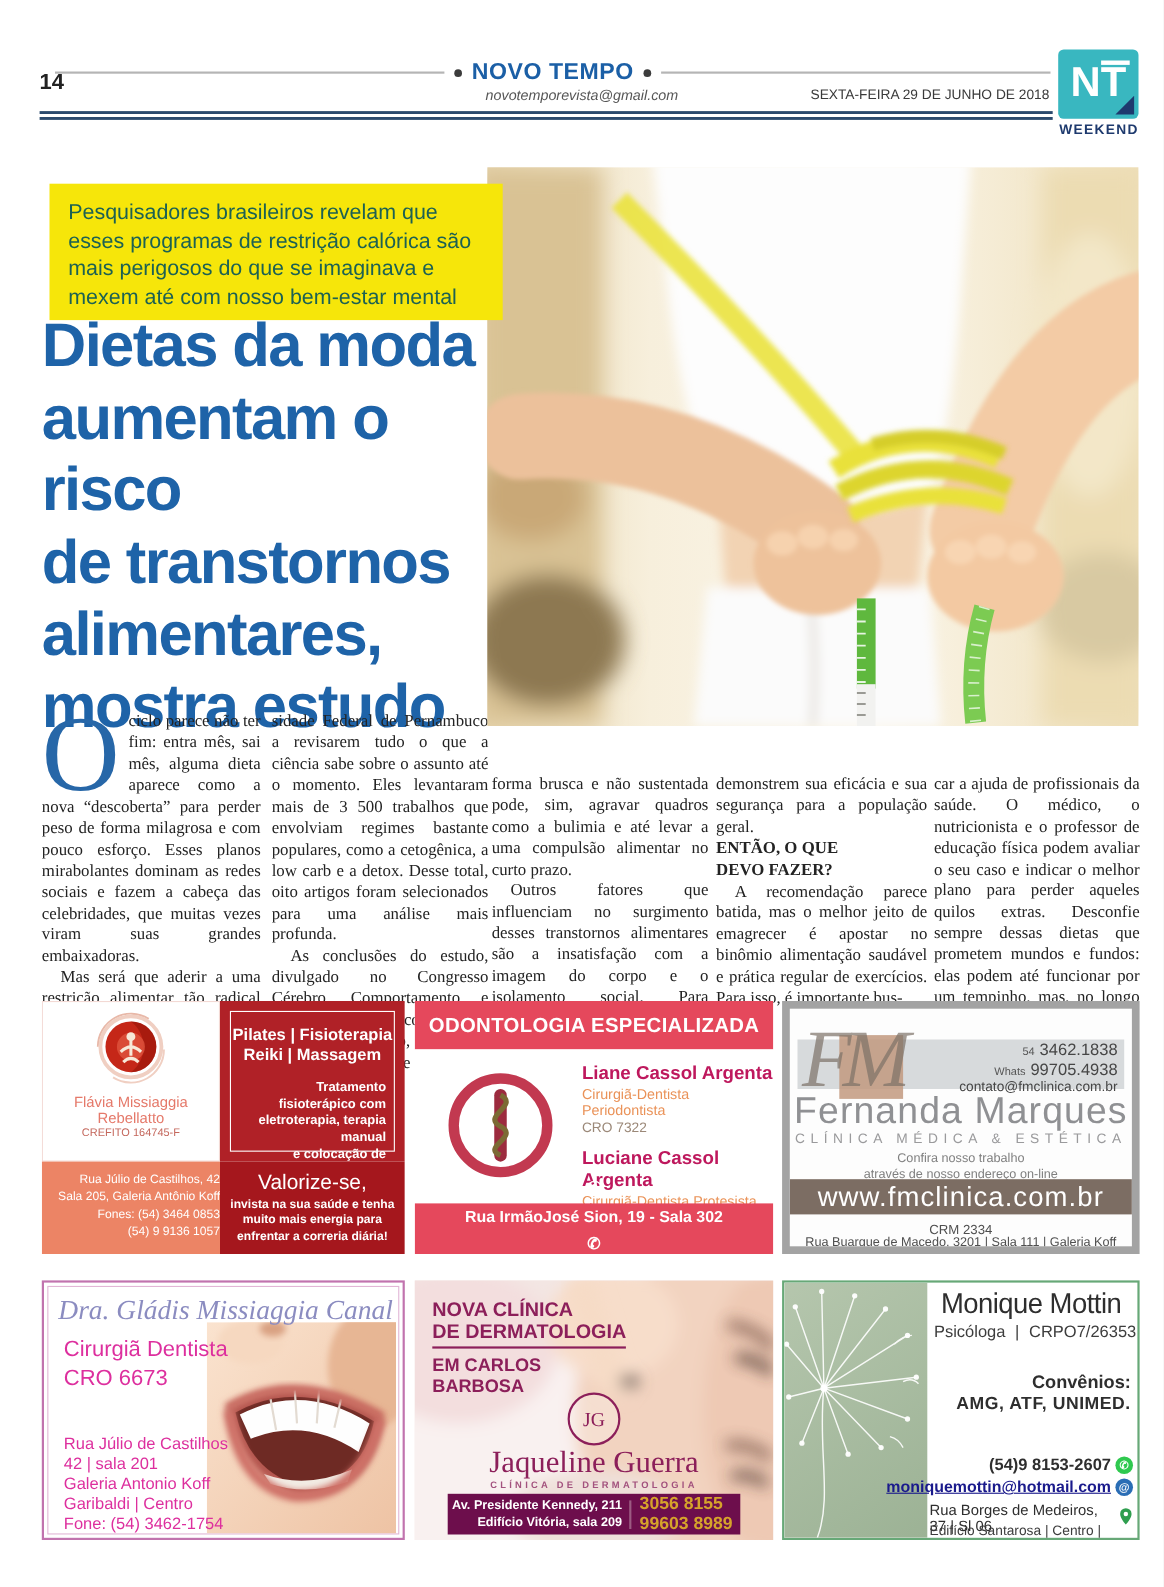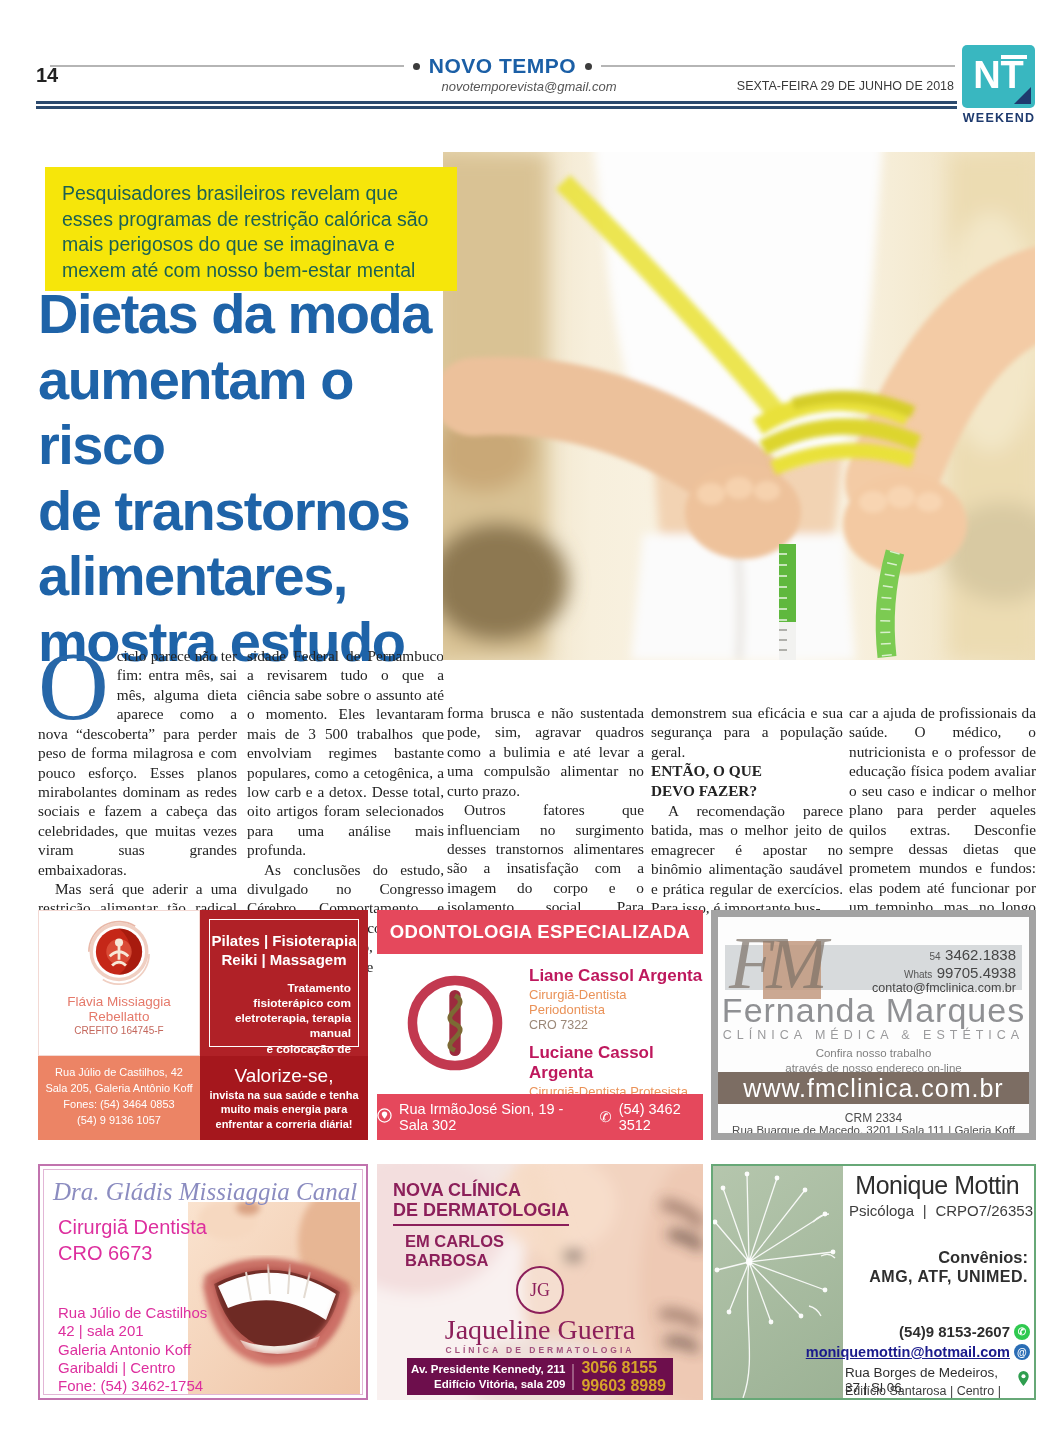--- a/index.html
+++ b/index.html
@@ -50,42 +50,42 @@
   
   .ad{position:absolute;overflow:hidden;box-sizing:border-box;}
 
   
   .ad-fisio{left:38px;top:910px;width:330px;height:230px;}
   .af-tl{left:0;top:0;width:162px;height:146px;background:#fff;border:1px solid #f3d9d4;box-sizing:border-box;text-align:center;}
   .af-logo{margin:6px auto 0;width:74px;height:74px;}
   .af-name{color:#e5796a;font-size:13.5px;margin-top:3px;}
   .af-cref{color:#c4675c;font-size:10px;margin-top:1px;}
   .af-bl{left:0;top:146px;width:162px;height:84px;background:#ec8465;color:#fff;font-size:11px;
-         line-height:1.45;text-align:center;padding-top:9px;box-sizing:border-box;}
+         line-height:1.45;text-align:right;padding-top:9px;box-sizing:border-box;}
   .af-tr{left:162px;top:0;width:168px;height:146px;background:#b02127;}
   .af-trbox{position:absolute;left:9px;right:9px;top:9px;bottom:9px;border:1.5px solid #fff;color:#fff;}
   .af-serv{font-weight:bold;font-size:15px;line-height:1.25;margin-top:12px;text-align:center;}
   .af-treat{font-weight:bold;font-size:11.8px;line-height:1.3;margin-top:11px;text-align:right;padding:0 7px;}
   .af-br{left:162px;top:146px;width:168px;height:84px;background:#a5171d;color:#fff;text-align:center;}
   .af-cta{font-weight:normal;font-size:19px;margin-top:9px;}
   .af-ctatext{font-weight:bold;font-size:11px;line-height:1.3;margin-top:1px;}
 
   
   .ad-odonto{left:377px;top:910px;width:326px;height:230px;background:#fff;}
   .ao-head{position:absolute;left:0;top:0;width:100%;height:44px;background:#e5485c;color:#fff;
            font-weight:bold;font-size:18.5px;text-align:center;line-height:44px;letter-spacing:.3px;}
   .ao-mid{position:absolute;left:0;top:44px;width:100%;height:140px;background:#fff;}
   .ao-logo{position:absolute;left:26px;top:10px;width:104px;height:118px;}
   .ao-names{position:absolute;left:152px;top:12px;}
   .ao-n{color:#be185d;font-weight:bold;font-size:17px;}
   .ao-n.m{margin-top:11px;}
   .ao-r{color:#ea9258;font-size:13px;margin-top:1px;}
   .ao-c{color:#9b8878;font-size:12.5px;margin-top:1px;}
   .ao-foot{position:absolute;left:0;bottom:0;width:100%;height:46px;background:#e5485c;color:#fff;
-           font-size:14.5px;font-weight:normal;display:flex;align-items:center;justify-content:center;gap:7px;}
+           font-size:14.5px;font-weight:bold;display:flex;align-items:center;justify-content:center;gap:7px;flex-direction:column;}
 
   
   .ad-fm{left:711px;top:910px;width:325px;height:230px;background:#fdfdfd;border:7px solid #a3a3a3;}
   .fm-band{left:7px;right:7px;top:28px;height:45px;background:#d7dadc;}
   .fm-sq{left:38px;top:-4px;width:58px;height:58px;background:#c2997f;opacity:.85;}
   .fm-mono{left:4px;top:-24px;font-family:"Liberation Serif",serif;font-style:italic;font-weight:300;
            font-size:74px;color:#7d7268;opacity:.7;letter-spacing:-8px;}
   .fm-contact{right:6px;top:1px;text-align:right;color:#464646;line-height:1.1;}
   .fm-contact .big{font-size:15px;}
   .fm-contact .sm{font-size:10px;color:#555;margin-left:12px;}
@@ -105,21 +105,21 @@
   .ag-title{left:13px;top:12px;width:306px;font-family:"Liberation Serif",serif;font-style:italic;
             font-size:25px;color:#8b8cc0;white-space:nowrap;z-index:2;}
   .ag-role{left:18px;top:48px;font-size:20px;color:#dd2f9e;line-height:1.3;z-index:2;}
   .ag-addr{left:18px;top:138px;font-size:15px;color:#dd2f9e;line-height:1.22;z-index:2;font-weight:500;}
 
   
   .ad-jaq{left:377px;top:1164px;width:326px;height:236px;background:#f3e6e3;}
   .aj-photo{left:0;top:0;width:326px;height:236px;}
   .aj-top{left:16px;top:16px;color:#8c1f5a;font-weight:bold;z-index:2;}
   .aj-t1{font-size:18px;line-height:1.12;border-bottom:2px solid #8c1f5a;padding-bottom:4px;display:inline-block;}
-  .aj-t2{font-size:16.5px;margin-top:6px;line-height:1.12;margin-left:12px;}
+  .aj-t2{font-size:16.5px;margin-top:6px;line-height:1.12;}
   .aj-logo{left:50%;top:102px;transform:translateX(-50%);width:44px;height:44px;border:2.5px solid #8c1f5a;
            border-radius:50%;color:#8c1f5a;display:flex;align-items:center;justify-content:center;
            font-family:"Liberation Serif",serif;font-size:18px;z-index:2;background:rgba(255,255,255,.25);text-align:right;}
   .aj-name{top:150px;width:100%;text-align:center;color:#8c1f5a;font-family:"Liberation Serif",serif;
            font-size:28px;z-index:2;}
   .aj-sub{top:181px;width:100%;text-align:center;color:#a3527e;font-size:8.5px;letter-spacing:3px;
           font-weight:bold;z-index:2;}
   .aj-bar{left:30px;top:194px;width:266px;height:37px;background:#6d0e4c;display:flex;align-items:center;z-index:2;}
   .aj-addr{color:#fff;font-size:11.5px;text-align:right;flex:1;line-height:1.25;font-weight:bold;}
   .aj-div{width:2px;height:26px;background:#9c5a82;margin:0 7px;}

